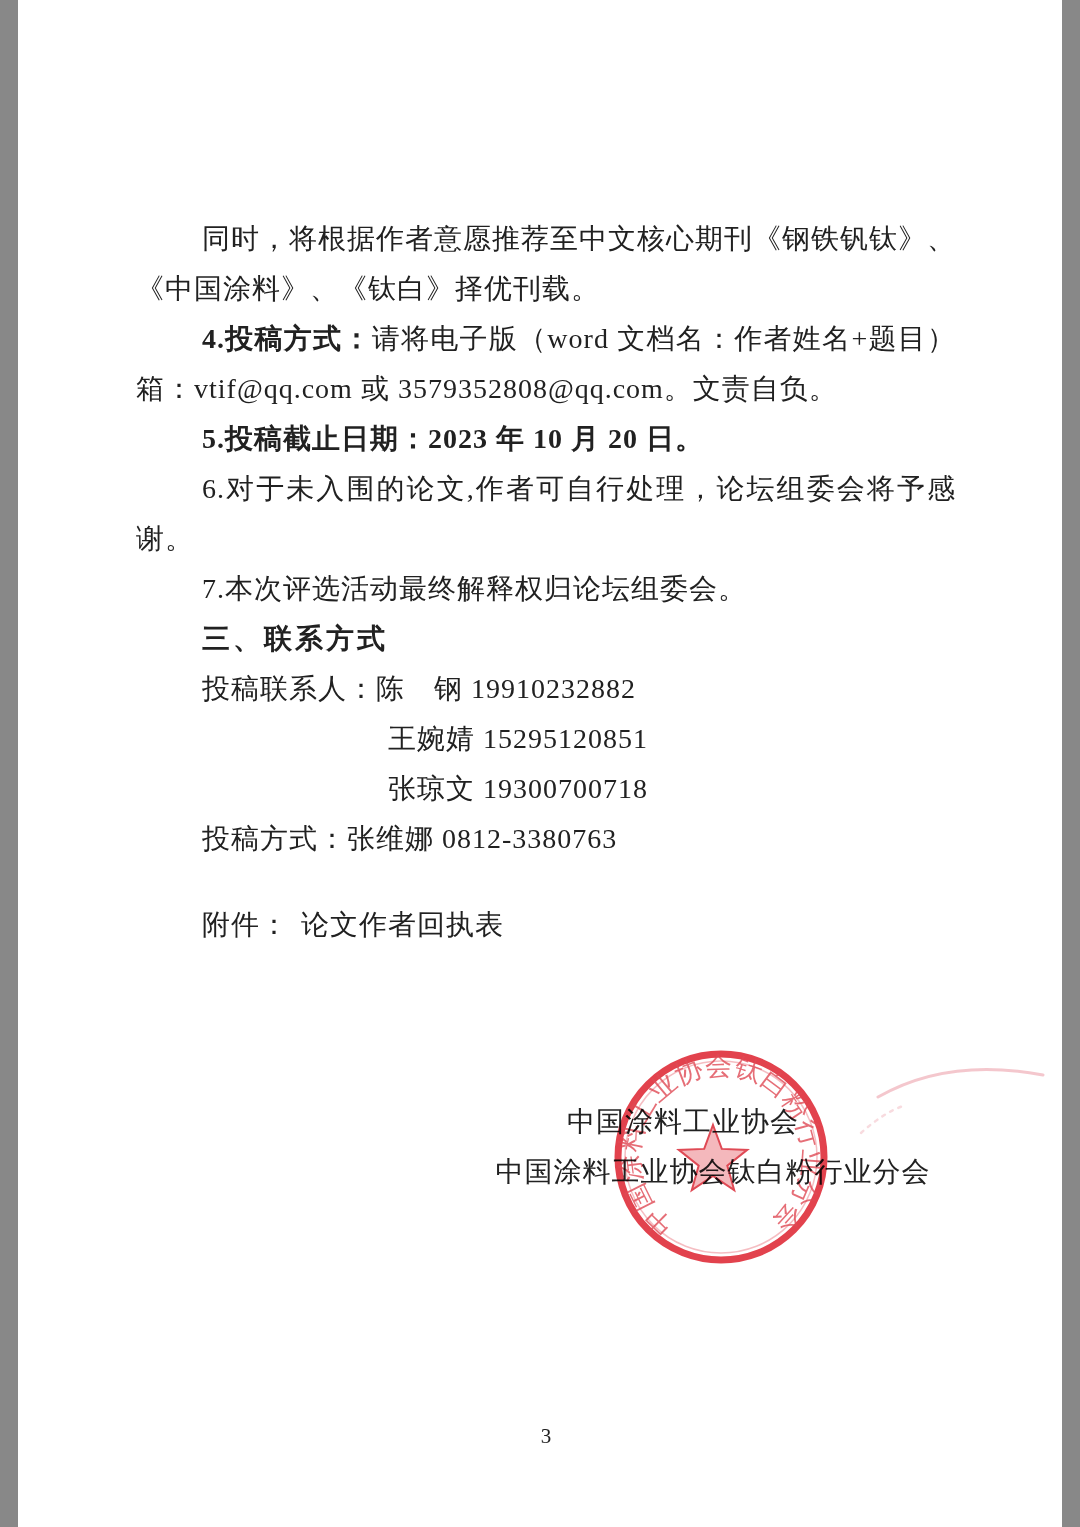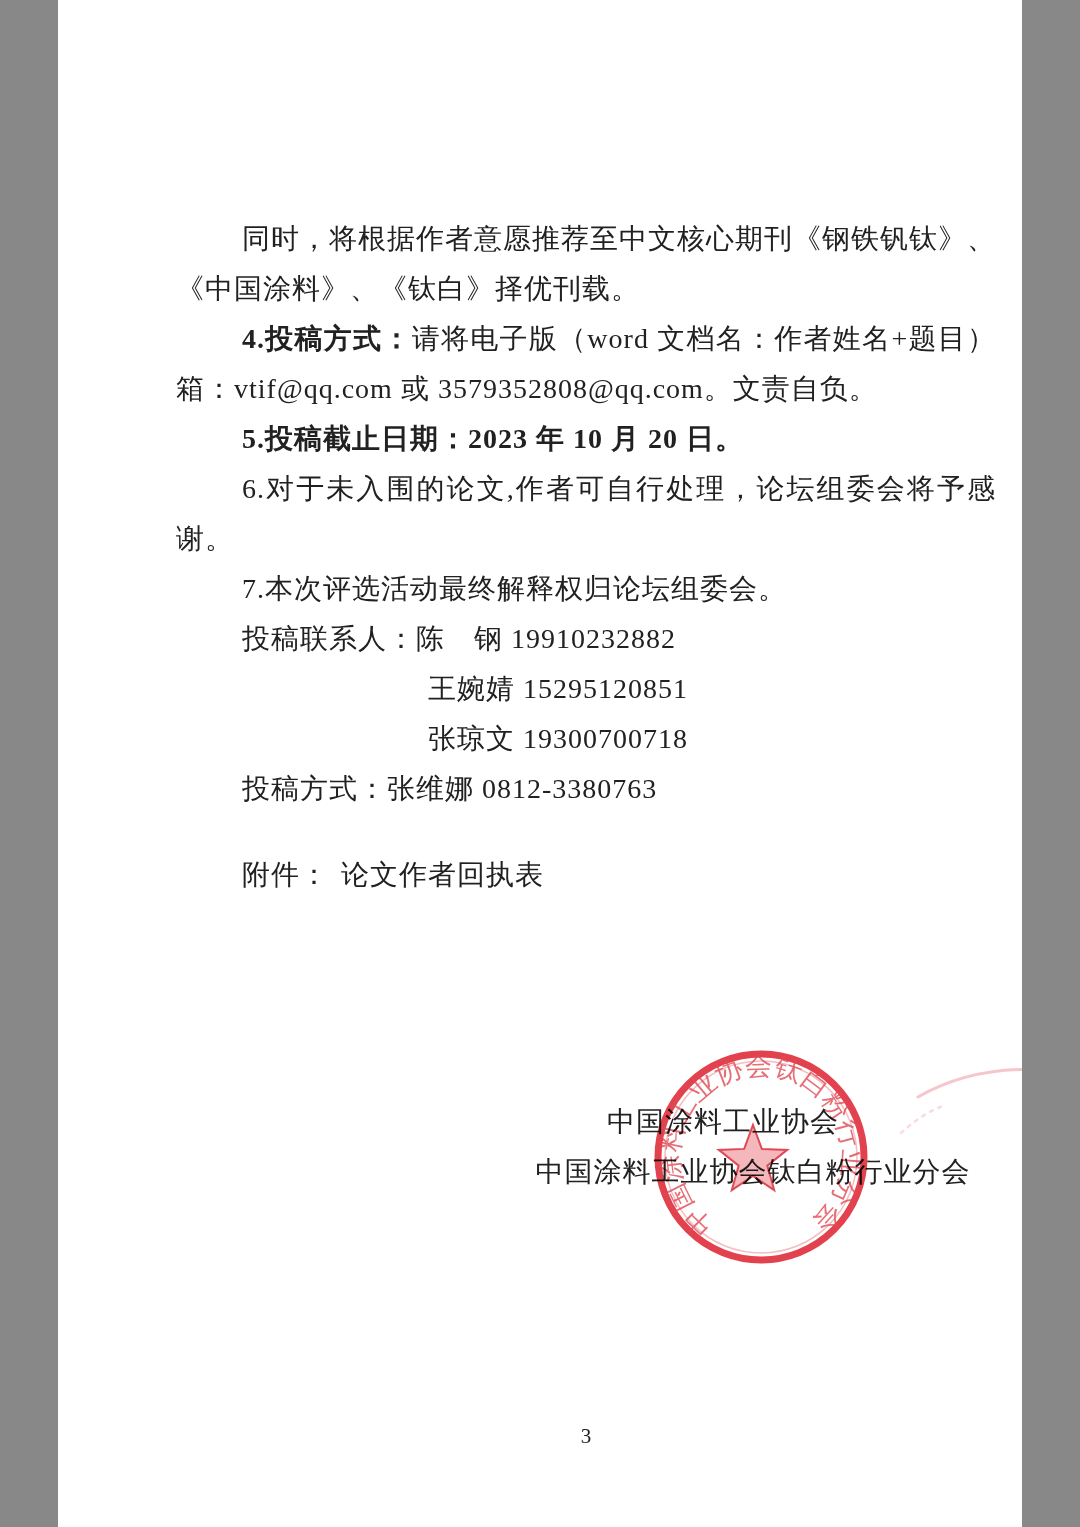--- a/index.html
+++ b/index.html
@@ -1,18 +1,18 @@
 <!DOCTYPE html>
 <html><head>
 <meta charset="utf-8">
 <style>
   html,body { margin:0; padding:0; background:#888; }
   .page {
     position:relative;
-    width:964px; height:1527px;
+    width:1044px; height:1527px;
     margin:0 auto;
     background:#ffffff;
     overflow:hidden;
     font-family:"Liberation Serif","DejaVu Serif",serif;
     color:#212121;
   }
   .content {
     position:absolute; left:118px; top:214px; width:820px;
     font-size:28px;
   }
@@ -68,20 +68,21 @@
 
   <div class="content">
     <p class="ln indent j">同时，将根据作者意愿推荐至中文核心期刊《钢铁钒钛》、</p>
     <p class="ln">《中国涂料》、《钛白》择优刊载。</p>
     <p class="ln indent j"><span class="b">4.投稿方式：</span><span>请将电子版（word 文档名：作者姓名+题目）</span></p>
     <p class="ln">箱：vtif@qq.com 或 3579352808@qq.com。文责自负。</p>
     <p class="ln indent b">5.投稿截止日期：2023 年 10 月 20 日。</p>
     <p class="ln indent j">6.对于未入围的论文,作者可自行处理，论坛组委会将予感</p>
     <p class="ln">谢。</p>
     <p class="ln indent">7.本次评选活动最终解释权归论坛组委会。</p>
+    <p class="ln indent heading">三、联系方式</p>
     <p class="ln indent"><span>投稿联系人：</span><span>陈　钢 19910232882</span></p>
     <p class="ln hang">王婉婧 15295120851</p>
     <p class="ln hang">张琼文 19300700718</p>
     <p class="ln indent"><span>投稿方式：</span><span>张维娜 0812-3380763</span></p>
     <p class="ln blank"></p>
     <p class="ln indent"><span>附件：</span><span class="gap-after-label">论文作者回执表</span></p>
   </div>
 
   <div class="signature">
     <p class="sig-line sig-shift">中国涂料工业协会</p>

